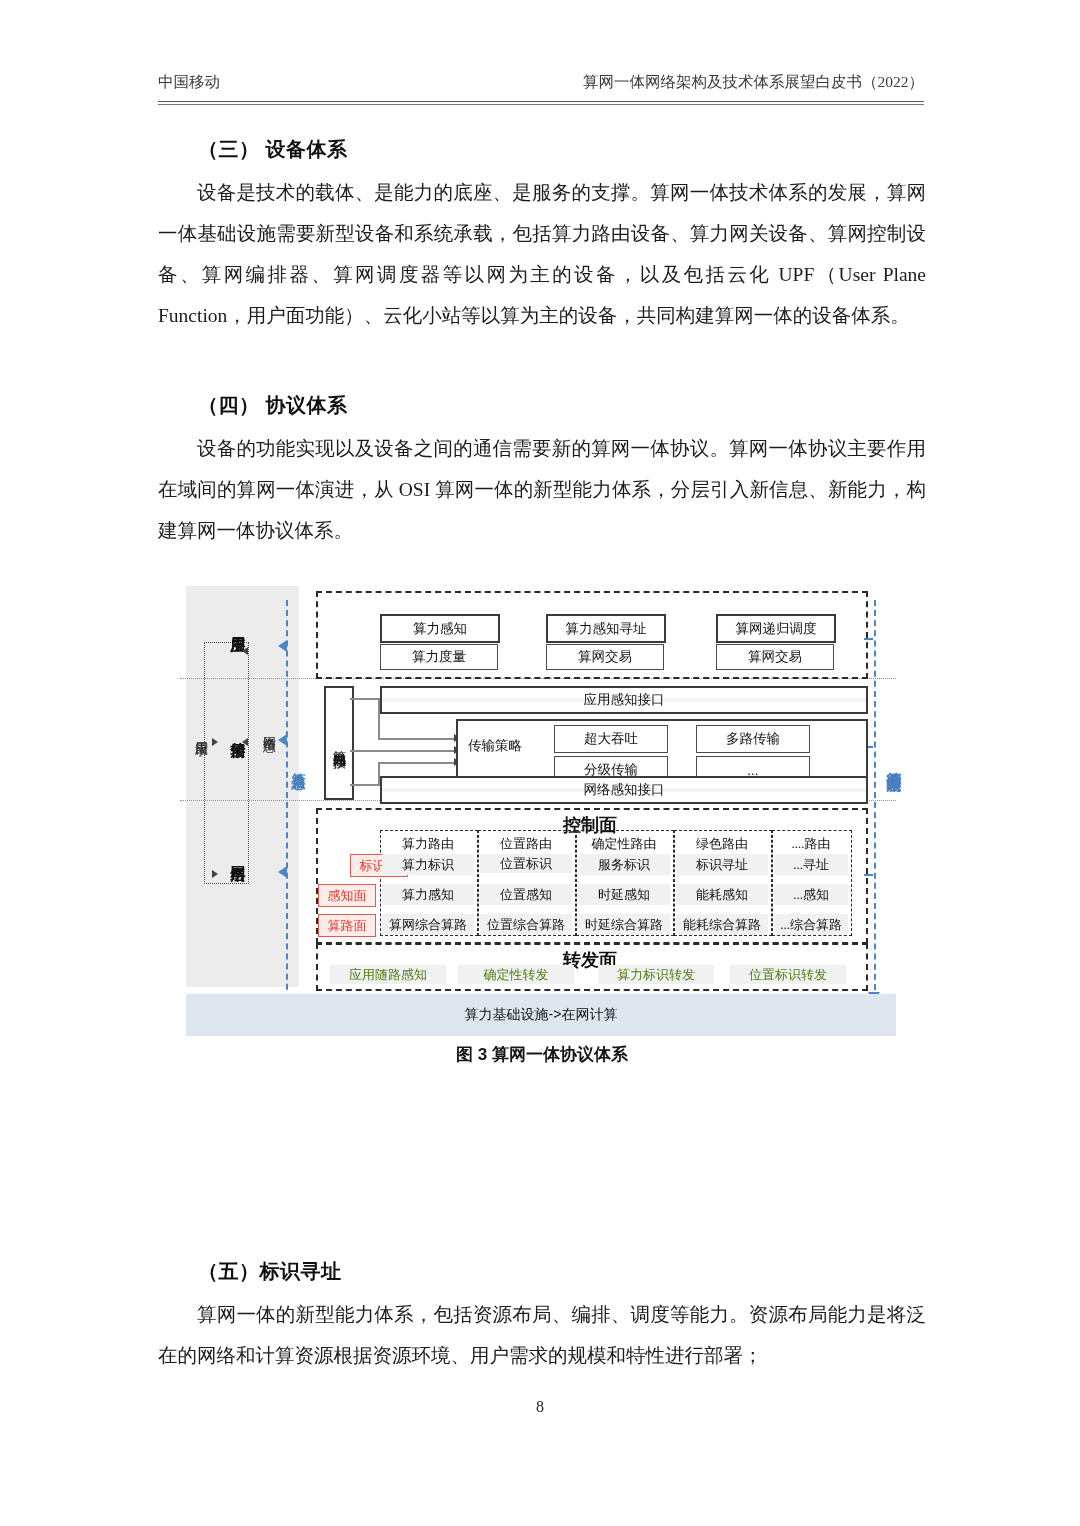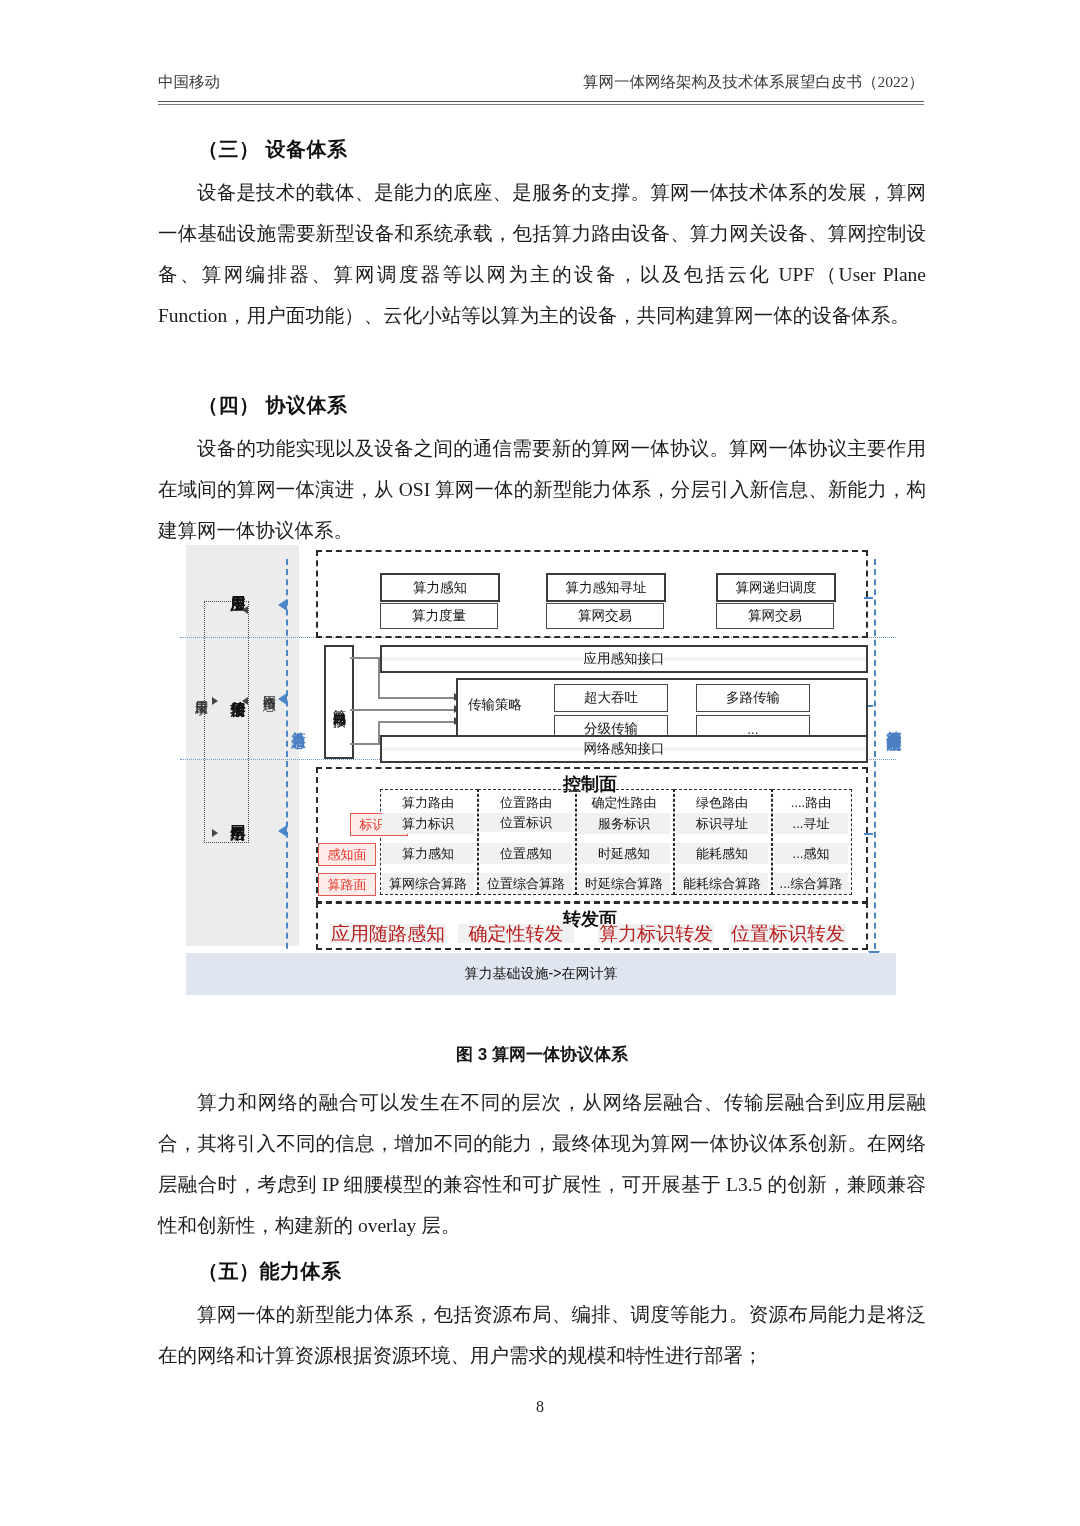--- a/index.html
+++ b/index.html
@@ -45,21 +45,21 @@
     position:absolute; left:158px; width:768px; text-align:center;
     font-size:17px; font-weight:bold; color:#161616;
     font-family:"Liberation Sans", sans-serif;
   }
   .pageno {
     position:absolute; left:0; width:1080px; text-align:center;
     top:1398px; font-size:16px; color:#222;
   }
 
   
-  .fig { position:absolute; left:186px; top:541px; width:710px; height:450px; }
+  .fig { position:absolute; left:186px; top:582px; width:710px; height:450px; }
 
   
   .grey-col {
     position:absolute; left:0px; top:4px; width:113px; height:401px;
     background:#ececec;
   }
 
   
   .bsep {
     position:absolute; left:-6px; width:716px; height:0;
@@ -144,28 +144,28 @@
     position:absolute; font-family:"Liberation Sans", sans-serif;
     font-weight:bold; font-size:18px; color:#111; text-align:center;
   }
   .rowlbl {
     position:absolute; border:1.4px solid #e05a4f; background:#fdecea;
     color:#e8342a; font-family:"Liberation Sans", sans-serif;
     font-size:13px; display:flex; align-items:center; justify-content:center;
     white-space:nowrap;
   }
   .cell {
-    position:absolute; font-family:Liberation Sans, sans-serif;
+    position:absolute; font-family:Liberation Serif, serif;
     font-size:13px; color:#111; display:flex; align-items:center;
     justify-content:center; white-space:nowrap; background:#f1f1f1;
   }
   .cell-plain { background:transparent; }
   .fwd-cell {
     position:absolute; font-family:"Liberation Sans", sans-serif;
-    font-size:19px; color:#b91c1c; display:flex; align-items:center;
+    font-size:13px; color:#4d7c0f; display:flex; align-items:center;
     justify-content:center; white-space:nowrap; background:#f1f1f1;
   }
   .conn { position:absolute; background:#8a8a8a; }
 
   .infra {
     position:absolute; left:0px; top:412px; width:710px; height:42px;
     background:#dfe6ef;
     display:flex; align-items:center; justify-content:center;
     font-family:"Liberation Sans", sans-serif; font-size:14px; color:#111;
   }
@@ -303,19 +303,18 @@
     <div class="fwd-cell" style="left:144px; top:383px; width:116px; height:19px;">应用随路感知</div>
     <div class="fwd-cell" style="left:272px; top:383px; width:116px; height:19px;">确定性转发</div>
     <div class="fwd-cell" style="left:412px; top:383px; width:116px; height:19px;">算力标识转发</div>
     <div class="fwd-cell" style="left:544px; top:383px; width:116px; height:19px;">位置标识转发</div>
 
     <div class="infra">算力基础设施-&gt;在网计算</div>
   </div>
 
   <div class="cap" style="top:1043px;">图 3 算网一体协议体系</div>
 
-  <div class="para" style="top:1082px;">算力和网络的融合可以发生在不同的层次，从网络层融合、传输层融合到应用层融合，其将引入不同的信息，增加不同的能力，最终体现为算网一体协议体系创新。在网络层融合时，考虑到 IP 细腰模型的兼容性和可扩展性，可开展基于 L3.5 的创新，兼顾兼容性和创新性，构建新的 overlay 层。</div>
-
-  <div class="h3" style="left:198px; top:1258px;">（五）能力体系</div>
+
+  <div class="h3" style="left:198px; top:1258px;">（五）标识寻址</div>
   <div class="para" style="top:1294px;">算网一体的新型能力体系，包括资源布局、编排、调度等能力。资源布局能力是将泛在的网络和计算资源根据资源环境、用户需求的规模和特性进行部署；</div>
 
   <div class="pageno">8</div>
 </div>
 
 </body></html>

